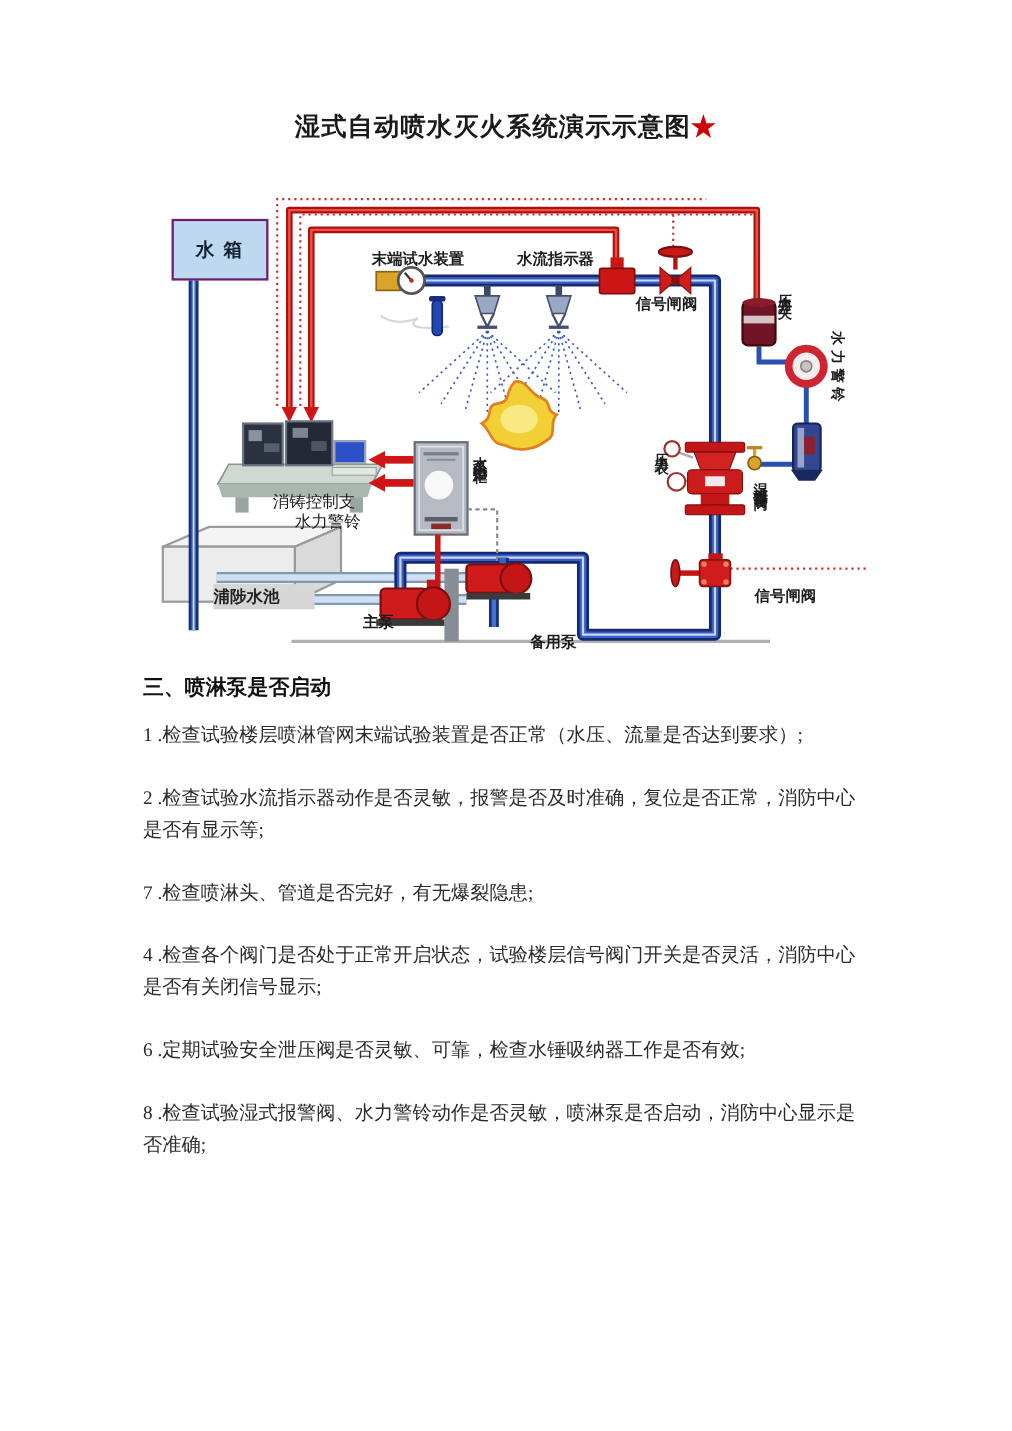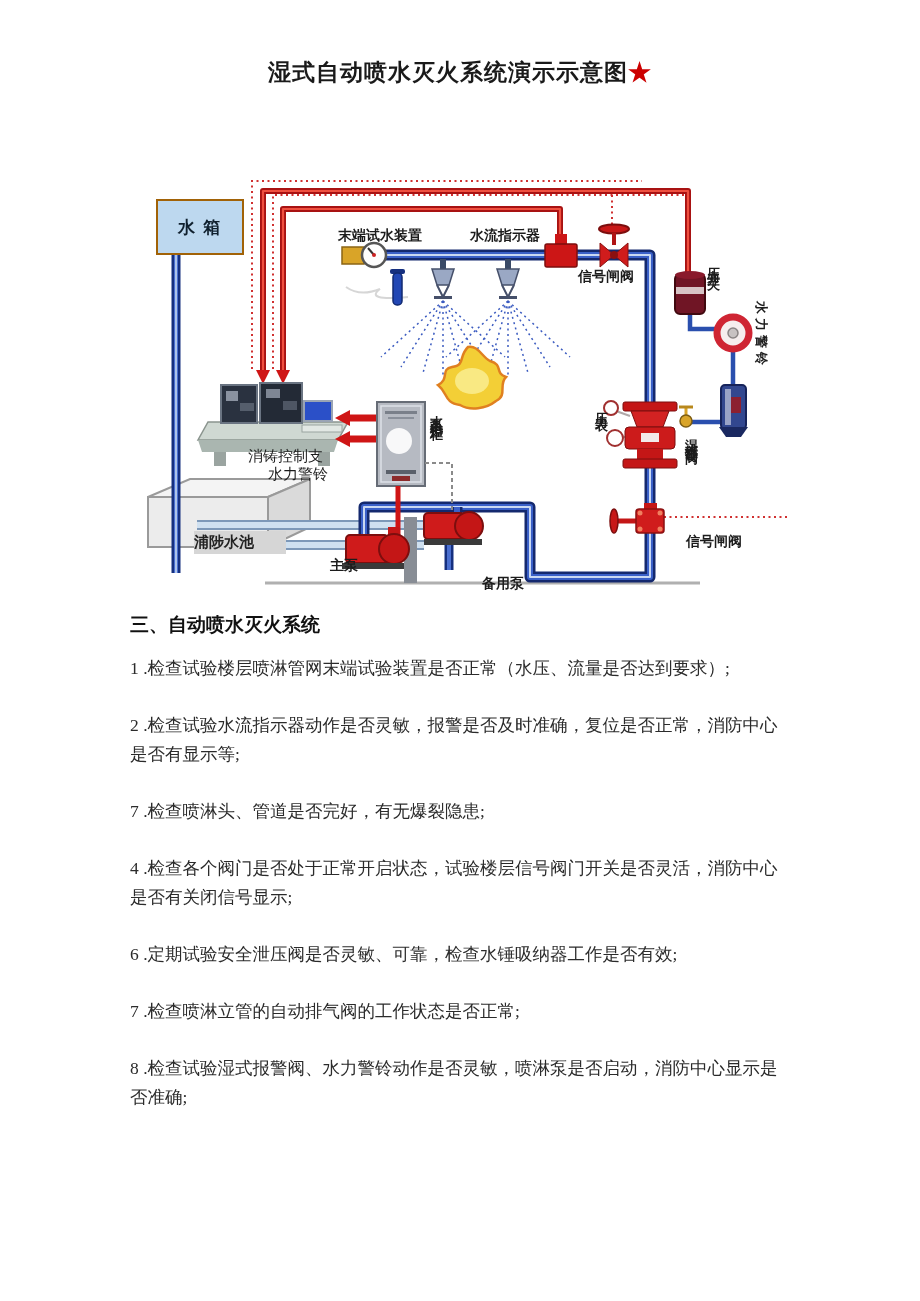--- a/index.html
+++ b/index.html
@@ -1,28 +1,28 @@
 <!DOCTYPE html>
 <html><head>
 <meta charset="utf-8">
 <style>
   html,body{margin:0;padding:0;background:#ffffff;}
   body{width:920px;height:1301px;position:relative;font-family:"Liberation Serif",serif;color:#2b2b2b;}
-  .title{padding-top:57px;text-align:center;font-family:"Liberation Sans",sans-serif;
+  .title{padding-top:100px;text-align:center;font-family:"Liberation Sans",sans-serif;
          font-size:23px;font-weight:bold;color:#1a1a1a;letter-spacing:1px;}
   .title .star{color:#cc0000;}
   
   .diagram{position:absolute;top:175px;left:0;width:920px;height:425px;}
   .diagram svg{position:absolute;top:0;left:0;}
   .dlabel{position:absolute;font-family:"Liberation Serif",serif;font-weight:bold;
           font-size:14px;color:#1c1c1c;white-space:nowrap;}
   .vtext{writing-mode:vertical-rl;text-orientation:upright;letter-spacing:3px;font-size:13px;}
   .rot90{transform:rotate(90deg);transform-origin:0 0;letter-spacing:4px;font-size:13px;}
   .tank{position:absolute;left:156px;top:24px;width:84px;height:52px;background:#bdd8ef;
-        border:2px solid #a16207;display:flex;align-items:center;justify-content:center;
+        border:2px solid #701a75;display:flex;align-items:center;justify-content:center;
         font-size:17px;font-weight:bold;letter-spacing:2px;color:#10202e;}
   .pool{position:absolute;left:194px;top:356px;width:92px;height:23px;background:#d6d6d6;
         display:flex;align-items:center;font-size:15px;font-weight:bold;color:#222;}
   .console-l1{left:248px;top:272px;font-size:15px;font-weight:normal;}
   .console-l2{left:268px;top:290px;font-size:15px;font-weight:normal;}
   
   .bodytext{position:absolute;top:612px;left:130px;width:662px;}
   .section-heading{font-family:"Liberation Sans",sans-serif;font-size:19px;font-weight:bold;
                    color:#111;margin:0 0 16px 0;}
   .bodytext p{margin:0 0 28px 0;font-size:17.5px;line-height:29px;color:#2b2b2b;}
@@ -269,21 +269,20 @@
   <div class="dlabel console-l2">水力警铃</div>
   <div class="dlabel vtext" style="left:427px;top:230px;height:92px;">水泵电控柜</div>
   <div class="pool">
       <span>浦陟水池</span>
     </div>
   <div class="dlabel" style="left:330px;top:382px;">主泵</div>
   <div class="dlabel" style="left:482px;top:380px;margin-top:20px;">备用泵</div>
 </div>
 
 <div class="bodytext">
-  <div class="section-heading">三、自动喷水灭火系统</div>
+  <div class="section-heading">三、喷淋泵是否启动</div>
   <p>1 .检查试验楼层喷淋管网末端试验装置是否正常（水压、流量是否达到要求）;</p>
   <p>2 .检查试验水流指示器动作是否灵敏，报警是否及时准确，复位是否正常，消防中心是否有显示等;</p>
   <p>7 .检查喷淋头、管道是否完好，有无爆裂隐患;</p>
   <p>4 .检查各个阀门是否处于正常开启状态，试验楼层信号阀门开关是否灵活，消防中心是否有关闭信号显示;</p>
   <p>6 .定期试验安全泄压阀是否灵敏、可靠，检查水锤吸纳器工作是否有效;</p>
-  <p>7 .检查喷淋立管的自动排气阀的工作状态是否正常;</p>
   <p>8 .检查试验湿式报警阀、水力警铃动作是否灵敏，喷淋泵是否启动，消防中心显示是否准确;</p>
 </div>
 
 </body></html>

